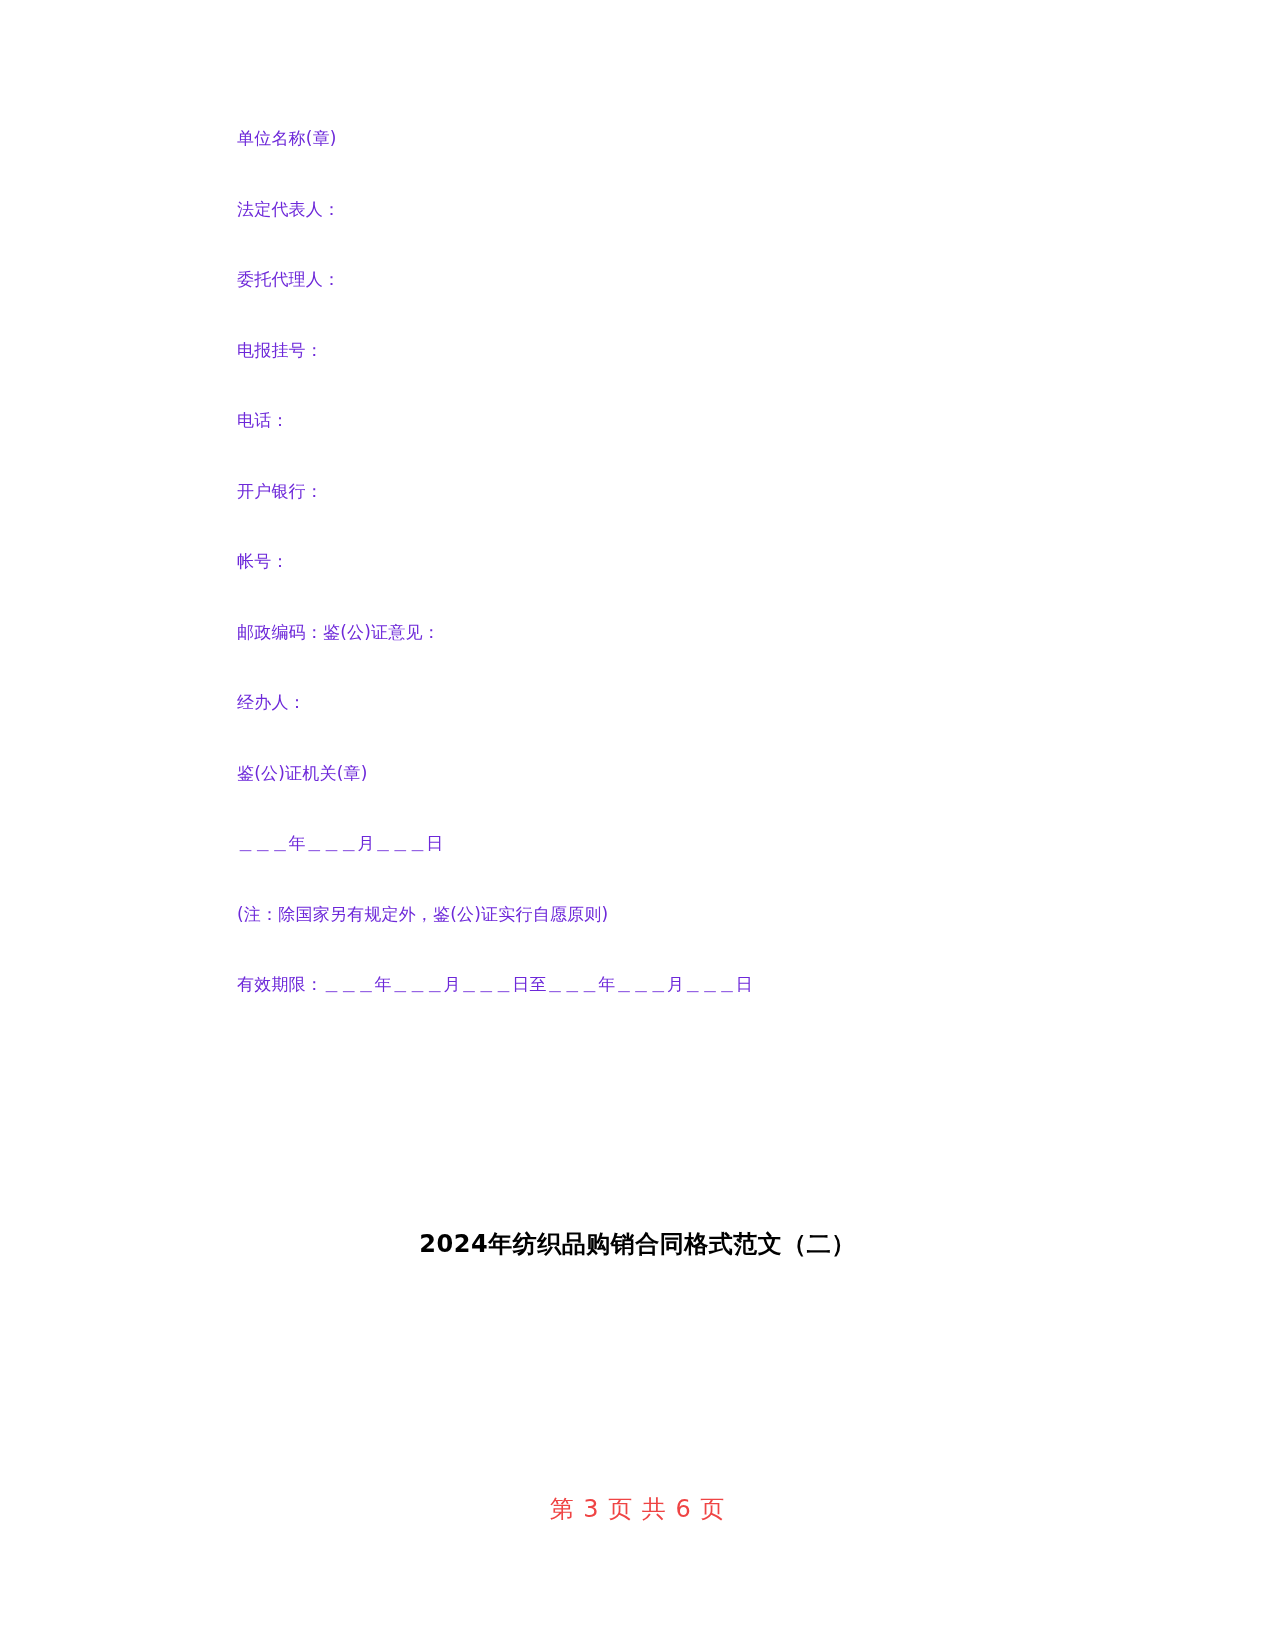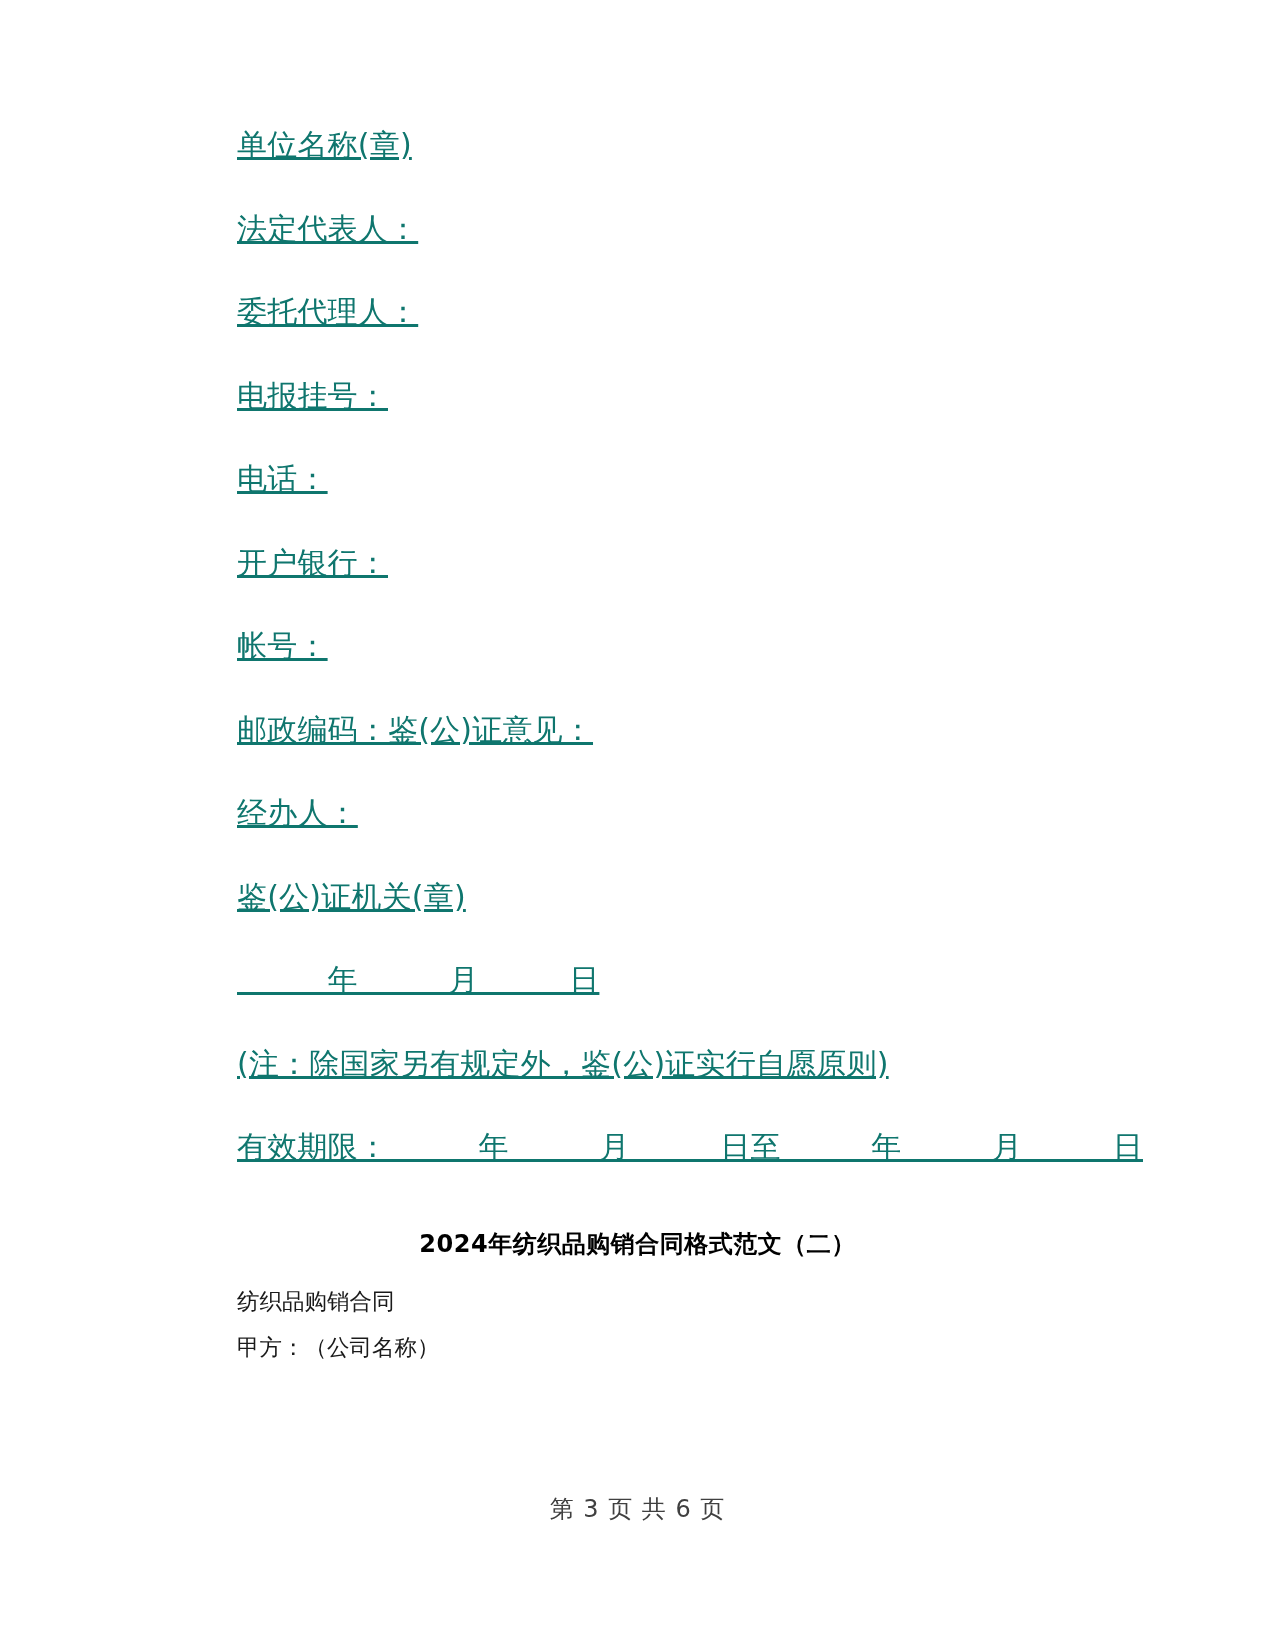--- a/index.html
+++ b/index.html
@@ -18,27 +18,26 @@
     overflow: hidden;
   }
   .body-block {
     position: absolute;
     left: 237px;
     top: 130px;
     width: 820px;
   }
   .line {
     font-family: "DejaVu Sans", "Liberation Sans", sans-serif;
-    font-size: 30px;
+    font-size: 17px;
     line-height: 1.0;
-    color: #0f766e;
+    color: #6d28d9;
     margin: 0 0 53.5px 0;
     white-space: pre;
     letter-spacing: 0.2px;
-    text-decoration: underline;
   }
   .line.last {
     margin-bottom: 16px;
   }
   .section-title {
     position: absolute;
     left: 0;
     right: 0;
     top: 1228px;
     text-align: center;
@@ -63,21 +62,21 @@
     white-space: pre;
   }
   .footer {
     position: absolute;
     left: 0;
     right: 0;
     top: 1493px;
     text-align: center;
     font-family: "DejaVu Sans", "Liberation Sans", sans-serif;
     font-size: 24px;
-    color: #404040;
+    color: #ef4444;
     letter-spacing: 1px;
   }
 </style>
 </head>
 <body>
 
 <div class="page">
 
   <div class="body-block">
     <p class="line">单位名称(章)</p>
@@ -90,20 +89,16 @@
     <p class="line">邮政编码：鉴(公)证意见：</p>
     <p class="line">经办人：</p>
     <p class="line">鉴(公)证机关(章)</p>
     <p class="line">＿＿＿年＿＿＿月＿＿＿日</p>
     <p class="line">(注：除国家另有规定外，鉴(公)证实行自愿原则)</p>
     <p class="line last">有效期限：＿＿＿年＿＿＿月＿＿＿日至＿＿＿年＿＿＿月＿＿＿日</p>
   </div>
 
   <div class="section-title">2024年纺织品购销合同格式范文（二）</div>
 
-  <div class="tail-block">
-    <p class="tail-line">纺织品购销合同</p>
-    <p class="tail-line">甲方：（公司名称）</p>
-  </div>
 
   <div class="footer">第 3 页 共 6 页</div>
 
 </div>
 
 </body></html>

